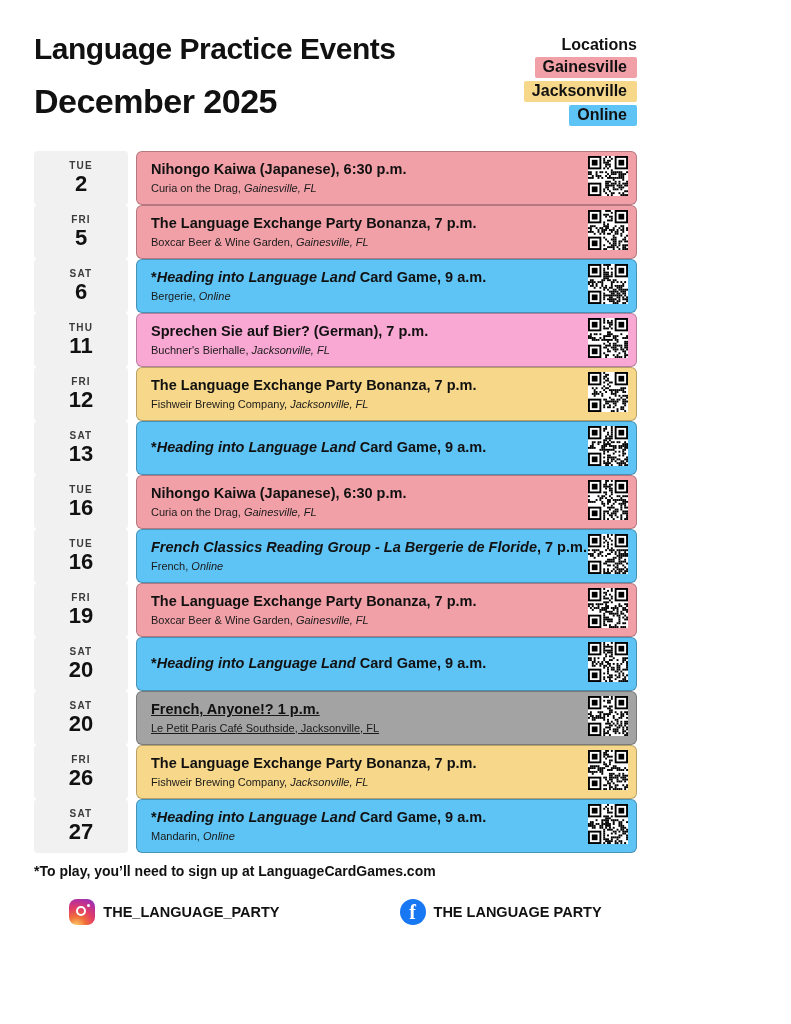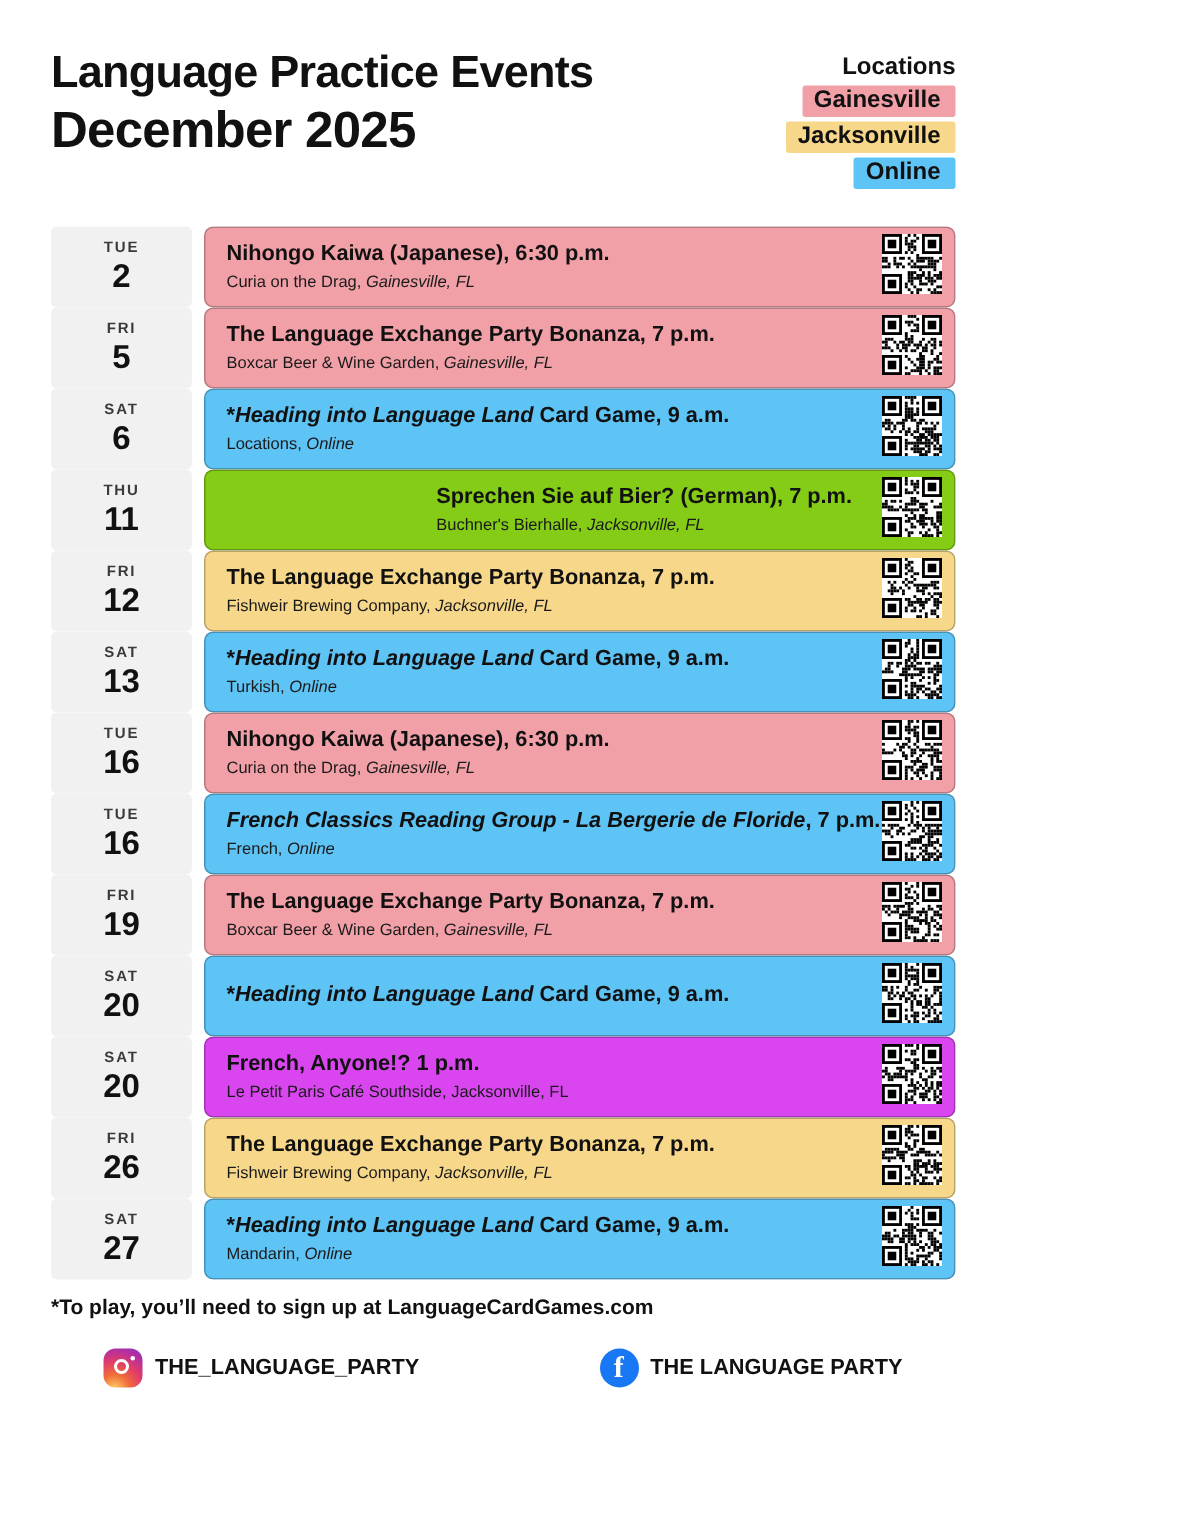--- a/index.html
+++ b/index.html
@@ -37,21 +37,21 @@
     letter-spacing: -0.5px;
     line-height: 1.12;
     color: #111;
   }
   .title-line2 {
     font-size: 34px;
     font-weight: bold;
     letter-spacing: -0.5px;
     line-height: 1.12;
     color: #111;
-    margin-top: 2px;
+    margin-top: 16px;
   }
   .legend {
     text-align: right;
     padding-top: 10px;
   }
   .legend-title {
     font-size: 16px;
     font-weight: bold;
     color: #111;
     margin-bottom: 3px;
@@ -508,21 +508,21 @@
         </div>
       </div>
       <div class="row">
         <div class="date-cell">
           <div class="dow">SAT</div>
           <div class="dnum">6</div>
         </div>
         <div class="event-cell" style="background: rgb(94, 195, 245);">
           <div class="event-text">
             <div class="event-title"><span>*</span><span></span><span class="ital">Heading into Language Land</span><span> Card Game, 9 a.m.</span></div>
-            <div class="event-sub"><span>Locations, </span><span class="ital">Online</span></div>
+            <div class="event-sub"><span>Bergerie, </span><span class="ital">Online</span></div>
           </div>
           <span style="flex: 0 0 auto; margin-left: 10px;"><svg class="qr" viewBox="0 0 40 40" width="40" height="40">
               <rect width="40" height="40" fill="#fff"></rect>
               <rect x="15.238095238095237" y="0" width="1.9047619047619047" height="1.9047619047619047" fill="#000"></rect>
               <rect x="17.142857142857142" y="0" width="1.9047619047619047" height="1.9047619047619047" fill="#000"></rect>
               <rect x="19.047619047619047" y="0" width="1.9047619047619047" height="1.9047619047619047" fill="#000"></rect>
               <rect x="20.952380952380953" y="0" width="1.9047619047619047" height="1.9047619047619047" fill="#000"></rect>
               <rect x="19.047619047619047" y="1.9047619047619047" width="1.9047619047619047" height="1.9047619047619047" fill="#000"></rect>
               <rect x="15.238095238095237" y="3.8095238095238093" width="1.9047619047619047" height="1.9047619047619047" fill="#000"></rect>
               <rect x="19.047619047619047" y="3.8095238095238093" width="1.9047619047619047" height="1.9047619047619047" fill="#000"></rect>
@@ -664,21 +664,21 @@
               <rect x="1.9047619047619047" y="28.57142857142857" width="9.523809523809524" height="9.523809523809524" fill="#fff"></rect>
               <rect x="3.8095238095238093" y="30.476190476190474" width="5.7142857142857135" height="5.7142857142857135" fill="#000"></rect>
             </svg></span>
         </div>
       </div>
       <div class="row">
         <div class="date-cell">
           <div class="dow">THU</div>
           <div class="dnum">11</div>
         </div>
-        <div class="event-cell" style="background: #84cc16; justify-content: flex-end;">
+        <div class="event-cell" style="background: #f9a8d4;">
           <div class="event-text">
             <div class="event-title"><span></span><span>Sprechen Sie auf Bier? (German), 7 p.m.</span><span class="ital"></span><span></span></div>
             <div class="event-sub"><span>Buchner's Bierhalle, </span><span class="ital">Jacksonville, FL</span></div>
           </div>
           <span style="flex: 0 0 auto; margin-left: 10px;"><svg class="qr" viewBox="0 0 40 40" width="40" height="40">
               <rect width="40" height="40" fill="#fff"></rect>
               <rect x="15.238095238095237" y="0" width="1.9047619047619047" height="1.9047619047619047" fill="#000"></rect>
               <rect x="15.238095238095237" y="1.9047619047619047" width="1.9047619047619047" height="1.9047619047619047" fill="#000"></rect>
               <rect x="19.047619047619047" y="1.9047619047619047" width="1.9047619047619047" height="1.9047619047619047" fill="#000"></rect>
               <rect x="22.857142857142854" y="1.9047619047619047" width="1.9047619047619047" height="1.9047619047619047" fill="#000"></rect>
@@ -930,21 +930,20 @@
         </div>
       </div>
       <div class="row">
         <div class="date-cell">
           <div class="dow">SAT</div>
           <div class="dnum">13</div>
         </div>
         <div class="event-cell" style="background: rgb(94, 195, 245);">
           <div class="event-text">
             <div class="event-title"><span>*</span><span></span><span class="ital">Heading into Language Land</span><span> Card Game, 9 a.m.</span></div>
-            <div class="event-sub"><span>Turkish, </span><span class="ital">Online</span></div>
           </div>
           <span style="flex: 0 0 auto; margin-left: 10px;"><svg class="qr" viewBox="0 0 40 40" width="40" height="40">
               <rect width="40" height="40" fill="#fff"></rect>
               <rect x="17.142857142857142" y="0" width="1.9047619047619047" height="1.9047619047619047" fill="#000"></rect>
               <rect x="22.857142857142854" y="0" width="1.9047619047619047" height="1.9047619047619047" fill="#000"></rect>
               <rect x="15.238095238095237" y="1.9047619047619047" width="1.9047619047619047" height="1.9047619047619047" fill="#000"></rect>
               <rect x="17.142857142857142" y="1.9047619047619047" width="1.9047619047619047" height="1.9047619047619047" fill="#000"></rect>
               <rect x="22.857142857142854" y="1.9047619047619047" width="1.9047619047619047" height="1.9047619047619047" fill="#000"></rect>
               <rect x="15.238095238095237" y="3.8095238095238093" width="1.9047619047619047" height="1.9047619047619047" fill="#000"></rect>
               <rect x="22.857142857142854" y="3.8095238095238093" width="1.9047619047619047" height="1.9047619047619047" fill="#000"></rect>
@@ -1651,21 +1650,21 @@
               <rect x="1.9047619047619047" y="28.57142857142857" width="9.523809523809524" height="9.523809523809524" fill="#fff"></rect>
               <rect x="3.8095238095238093" y="30.476190476190474" width="5.7142857142857135" height="5.7142857142857135" fill="#000"></rect>
             </svg></span>
         </div>
       </div>
       <div class="row">
         <div class="date-cell">
           <div class="dow">SAT</div>
           <div class="dnum">20</div>
         </div>
-        <div class="event-cell" style="background: #d946ef;">
+        <div class="event-cell" style="background: #a3a3a3; text-decoration: underline;">
           <div class="event-text">
             <div class="event-title"><span></span><span>French, Anyone!? 1 p.m.</span><span class="ital"></span><span></span></div>
             <div class="event-sub"><span>Le Petit Paris Café Southside, Jacksonville, FL</span><span class="ital"></span></div>
           </div>
           <span style="flex: 0 0 auto; margin-left: 10px;"><svg class="qr" viewBox="0 0 40 40" width="40" height="40">
               <rect width="40" height="40" fill="#fff"></rect>
               <rect x="15.238095238095237" y="0" width="1.9047619047619047" height="1.9047619047619047" fill="#000"></rect>
               <rect x="17.142857142857142" y="0" width="1.9047619047619047" height="1.9047619047619047" fill="#000"></rect>
               <rect x="19.047619047619047" y="0" width="1.9047619047619047" height="1.9047619047619047" fill="#000"></rect>
               <rect x="22.857142857142854" y="0" width="1.9047619047619047" height="1.9047619047619047" fill="#000"></rect>

